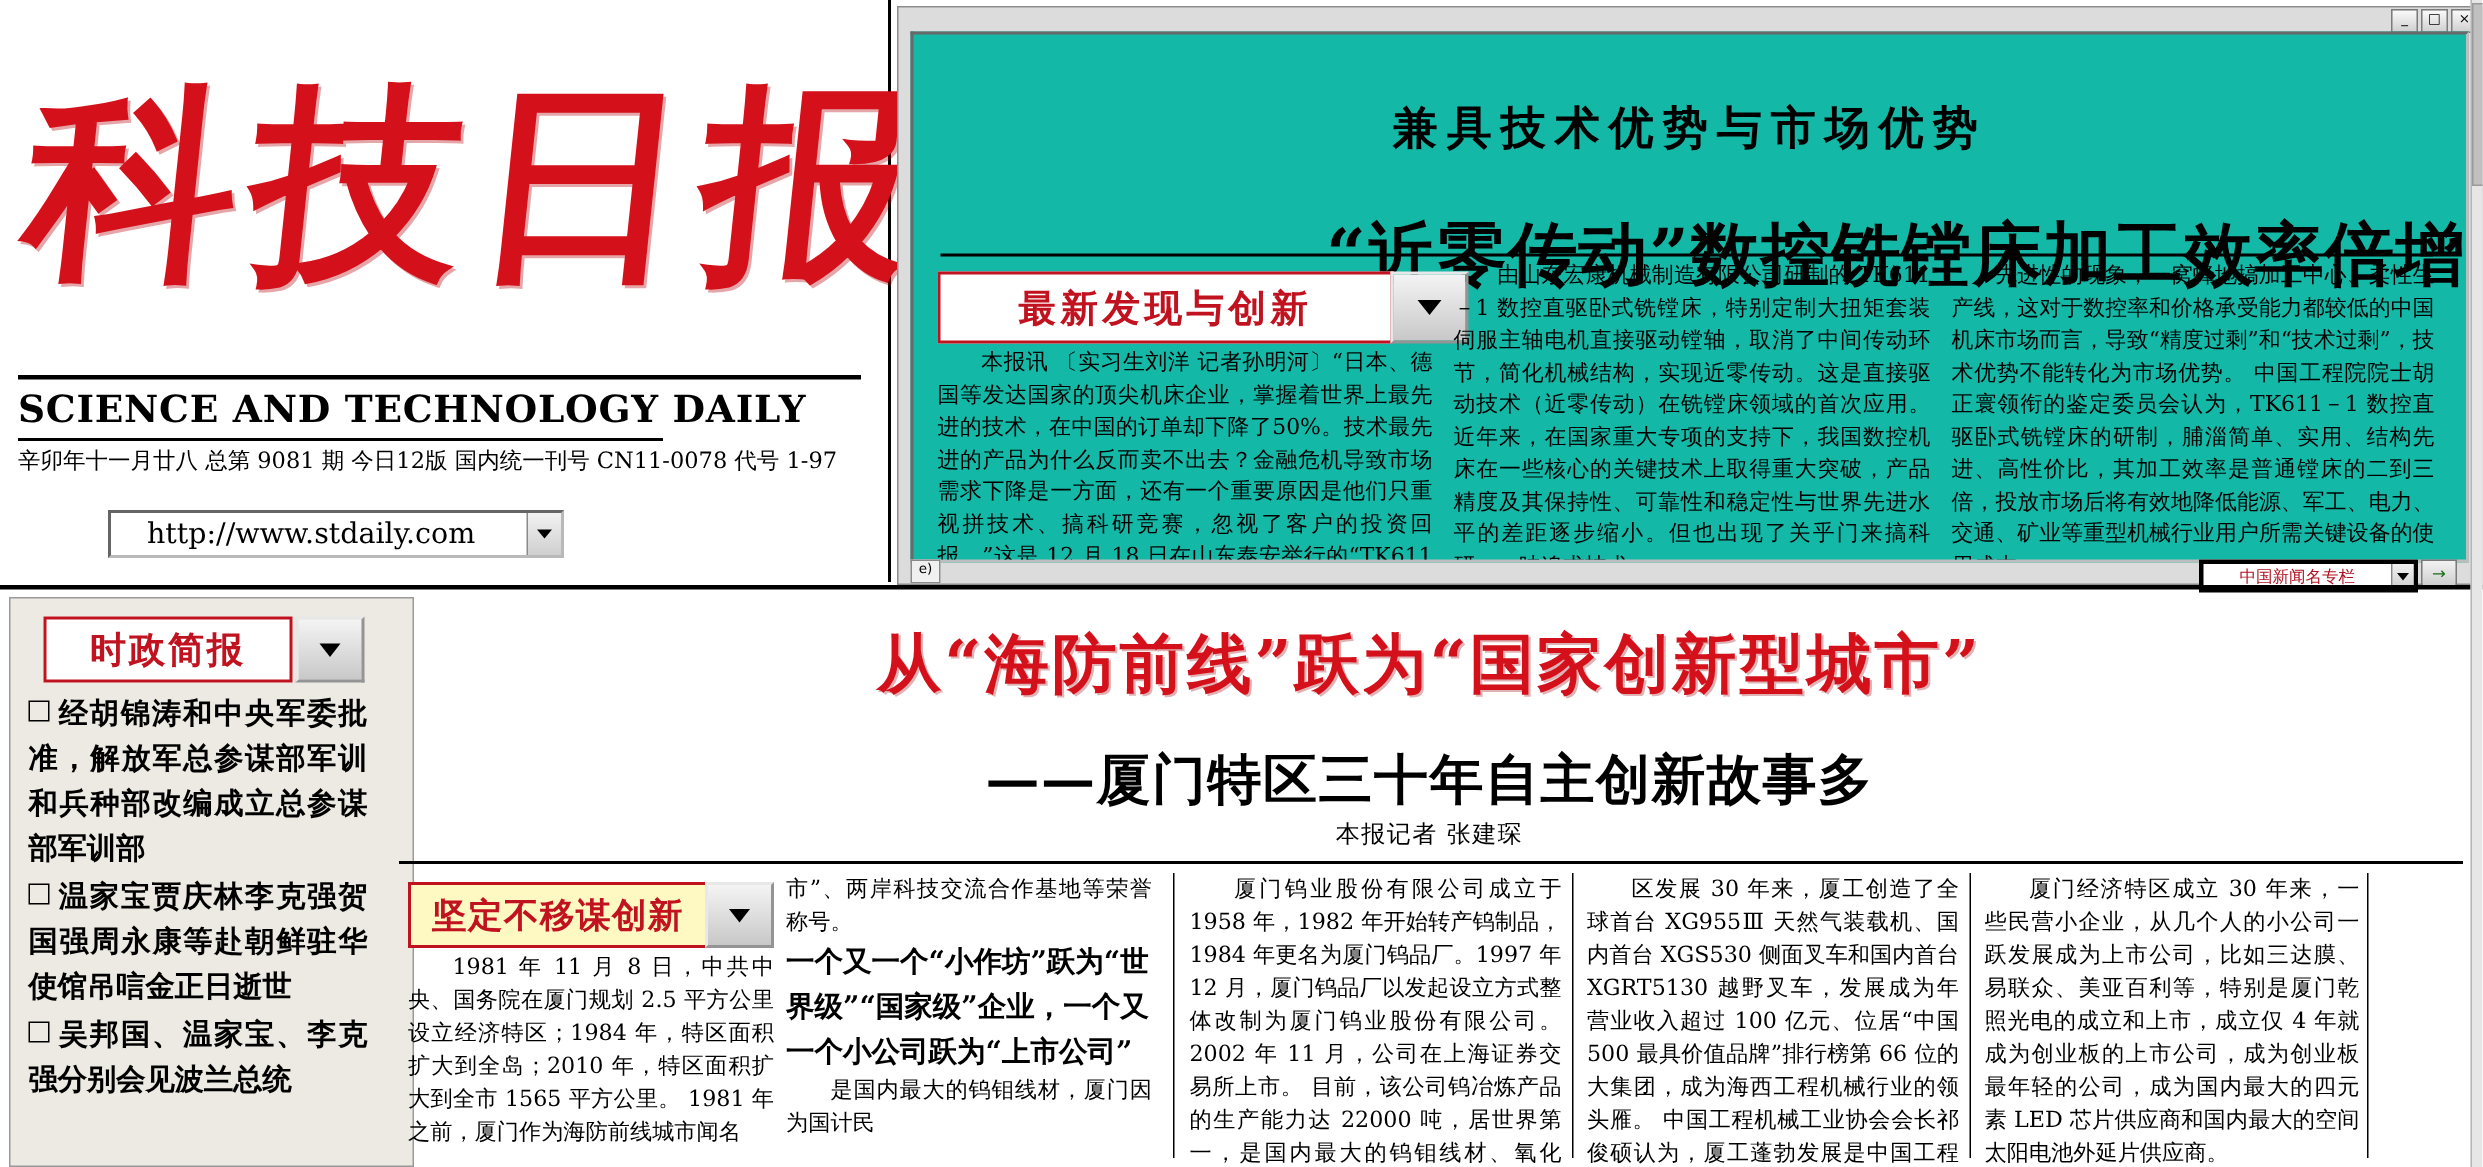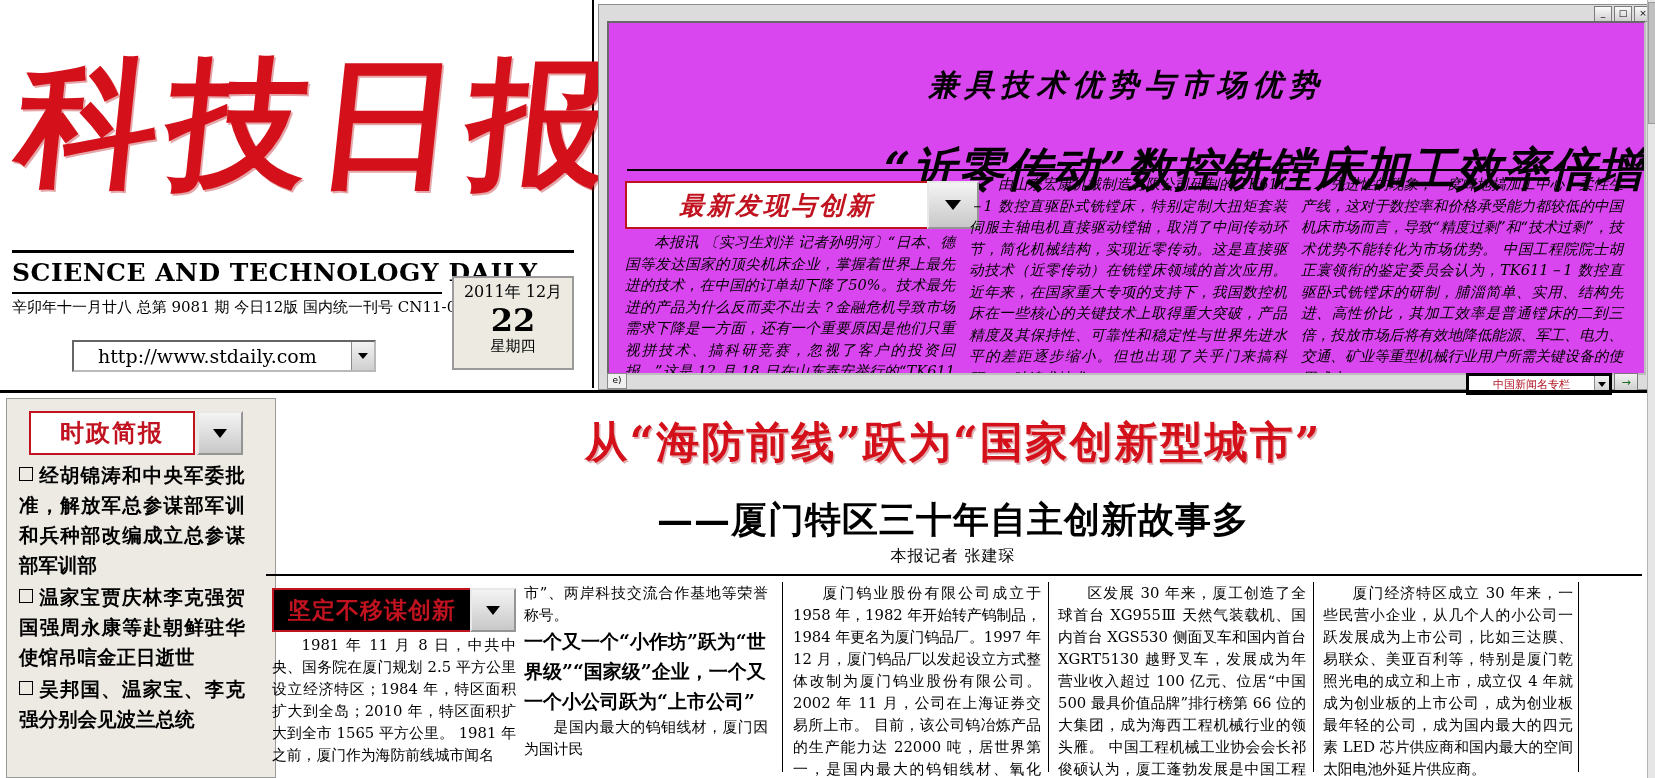--- a/index.html
+++ b/index.html
@@ -83,23 +83,22 @@
   }
   .winbar{
     position:absolute;right:2px;top:1px;height:14px;display:flex;gap:2px;
   }
   .winbtn{
     width:16px;height:14px;background:linear-gradient(#fafafa,#d0d0d0);
     border:1px solid #7b7b7b;font-size:9px;line-height:12px;text-align:center;color:#000;
   }
   .win-inner{
     position:absolute;left:8px;top:16px;width:1035px;height:350px;
-    background:#d946ef;border:2px inset #bdbdbd;
+    background:#14b8a6;border:2px inset #bdbdbd;
     overflow:hidden;
-    font-style:italic;
   }
   .tr-kicker{
     position:absolute;left:0;top:42px;width:100%;text-align:center;
     font-family:"DejaVu Serif","Liberation Serif",serif;font-weight:bold;
     font-size:30px;letter-spacing:6px;color:#000;
   }
   .tr-head{
     position:absolute;left:0;top:82px;width:100%;text-align:right;
     font-family:"DejaVu Serif","Liberation Serif",serif;font-weight:bold;
     font-size:46px;letter-spacing:1px;color:#000;white-space:nowrap;margin-top:34px;
@@ -198,21 +197,21 @@
     font-size:36px;letter-spacing:1px;white-space:nowrap;
   }
   .bm-byline{
     position:absolute;left:40px;top:150px;width:1310px;text-align:center;
     color:#000;font-family:"DejaVu Serif","Liberation Serif",serif;font-size:16px;letter-spacing:1px;
   }
   .bm-rule{position:absolute;left:8px;top:178px;width:1376px;height:2px;background:#000;}
 
   .bm-badge{
     position:absolute;left:14px;top:192px;width:196px;height:40px;
-    border:2px solid #c1121f;background:#000000;display:flex;align-items:center;justify-content:center;
+    border:2px solid #c1121f;background:#fef9c3;display:flex;align-items:center;justify-content:center;
   }
   .bm-badge span{color:#c1121f;font-family:"DejaVu Serif","Liberation Serif",serif;font-weight:bold;font-size:23px;letter-spacing:1px;}
   .bm-badge-btn{
     position:absolute;left:212px;top:192px;width:42px;height:40px;
     background:linear-gradient(#f4f4f4,#c8c8c8);border:2px outset #e8e8e8;
     display:flex;align-items:center;justify-content:center;
   }
   .bm-badge-btn .arrow{width:0;height:0;border-left:7px solid transparent;border-right:7px solid transparent;border-top:9px solid #000;}
 
   .bcol{
@@ -251,25 +250,20 @@
     <div class="masthead-rule2"></div>
     <div class="masthead-meta">辛卯年十一月廿八  总第 9081 期  今日12版  国内统一刊号 CN11-0078  代号 1-97</div>
 
     <div class="url-box">
       <div class="url-text">http://www.stdaily.com</div>
       <div class="dropbtn">
           <i class="arrow"></i>
         </div>
     </div>
 
-    <div class="date-box">
-      <div class="dy">2011年 12月</div>
-      <div class="dd">22</div>
-      <div class="dw">星期四</div>
-    </div>
   </div>
 
   <div class="winframe">
     <div class="winbar">
       <div class="winbtn">_</div>
       <div class="winbtn">□</div>
       <div class="winbtn">×</div>
     </div>
 
     <div class="win-inner">

